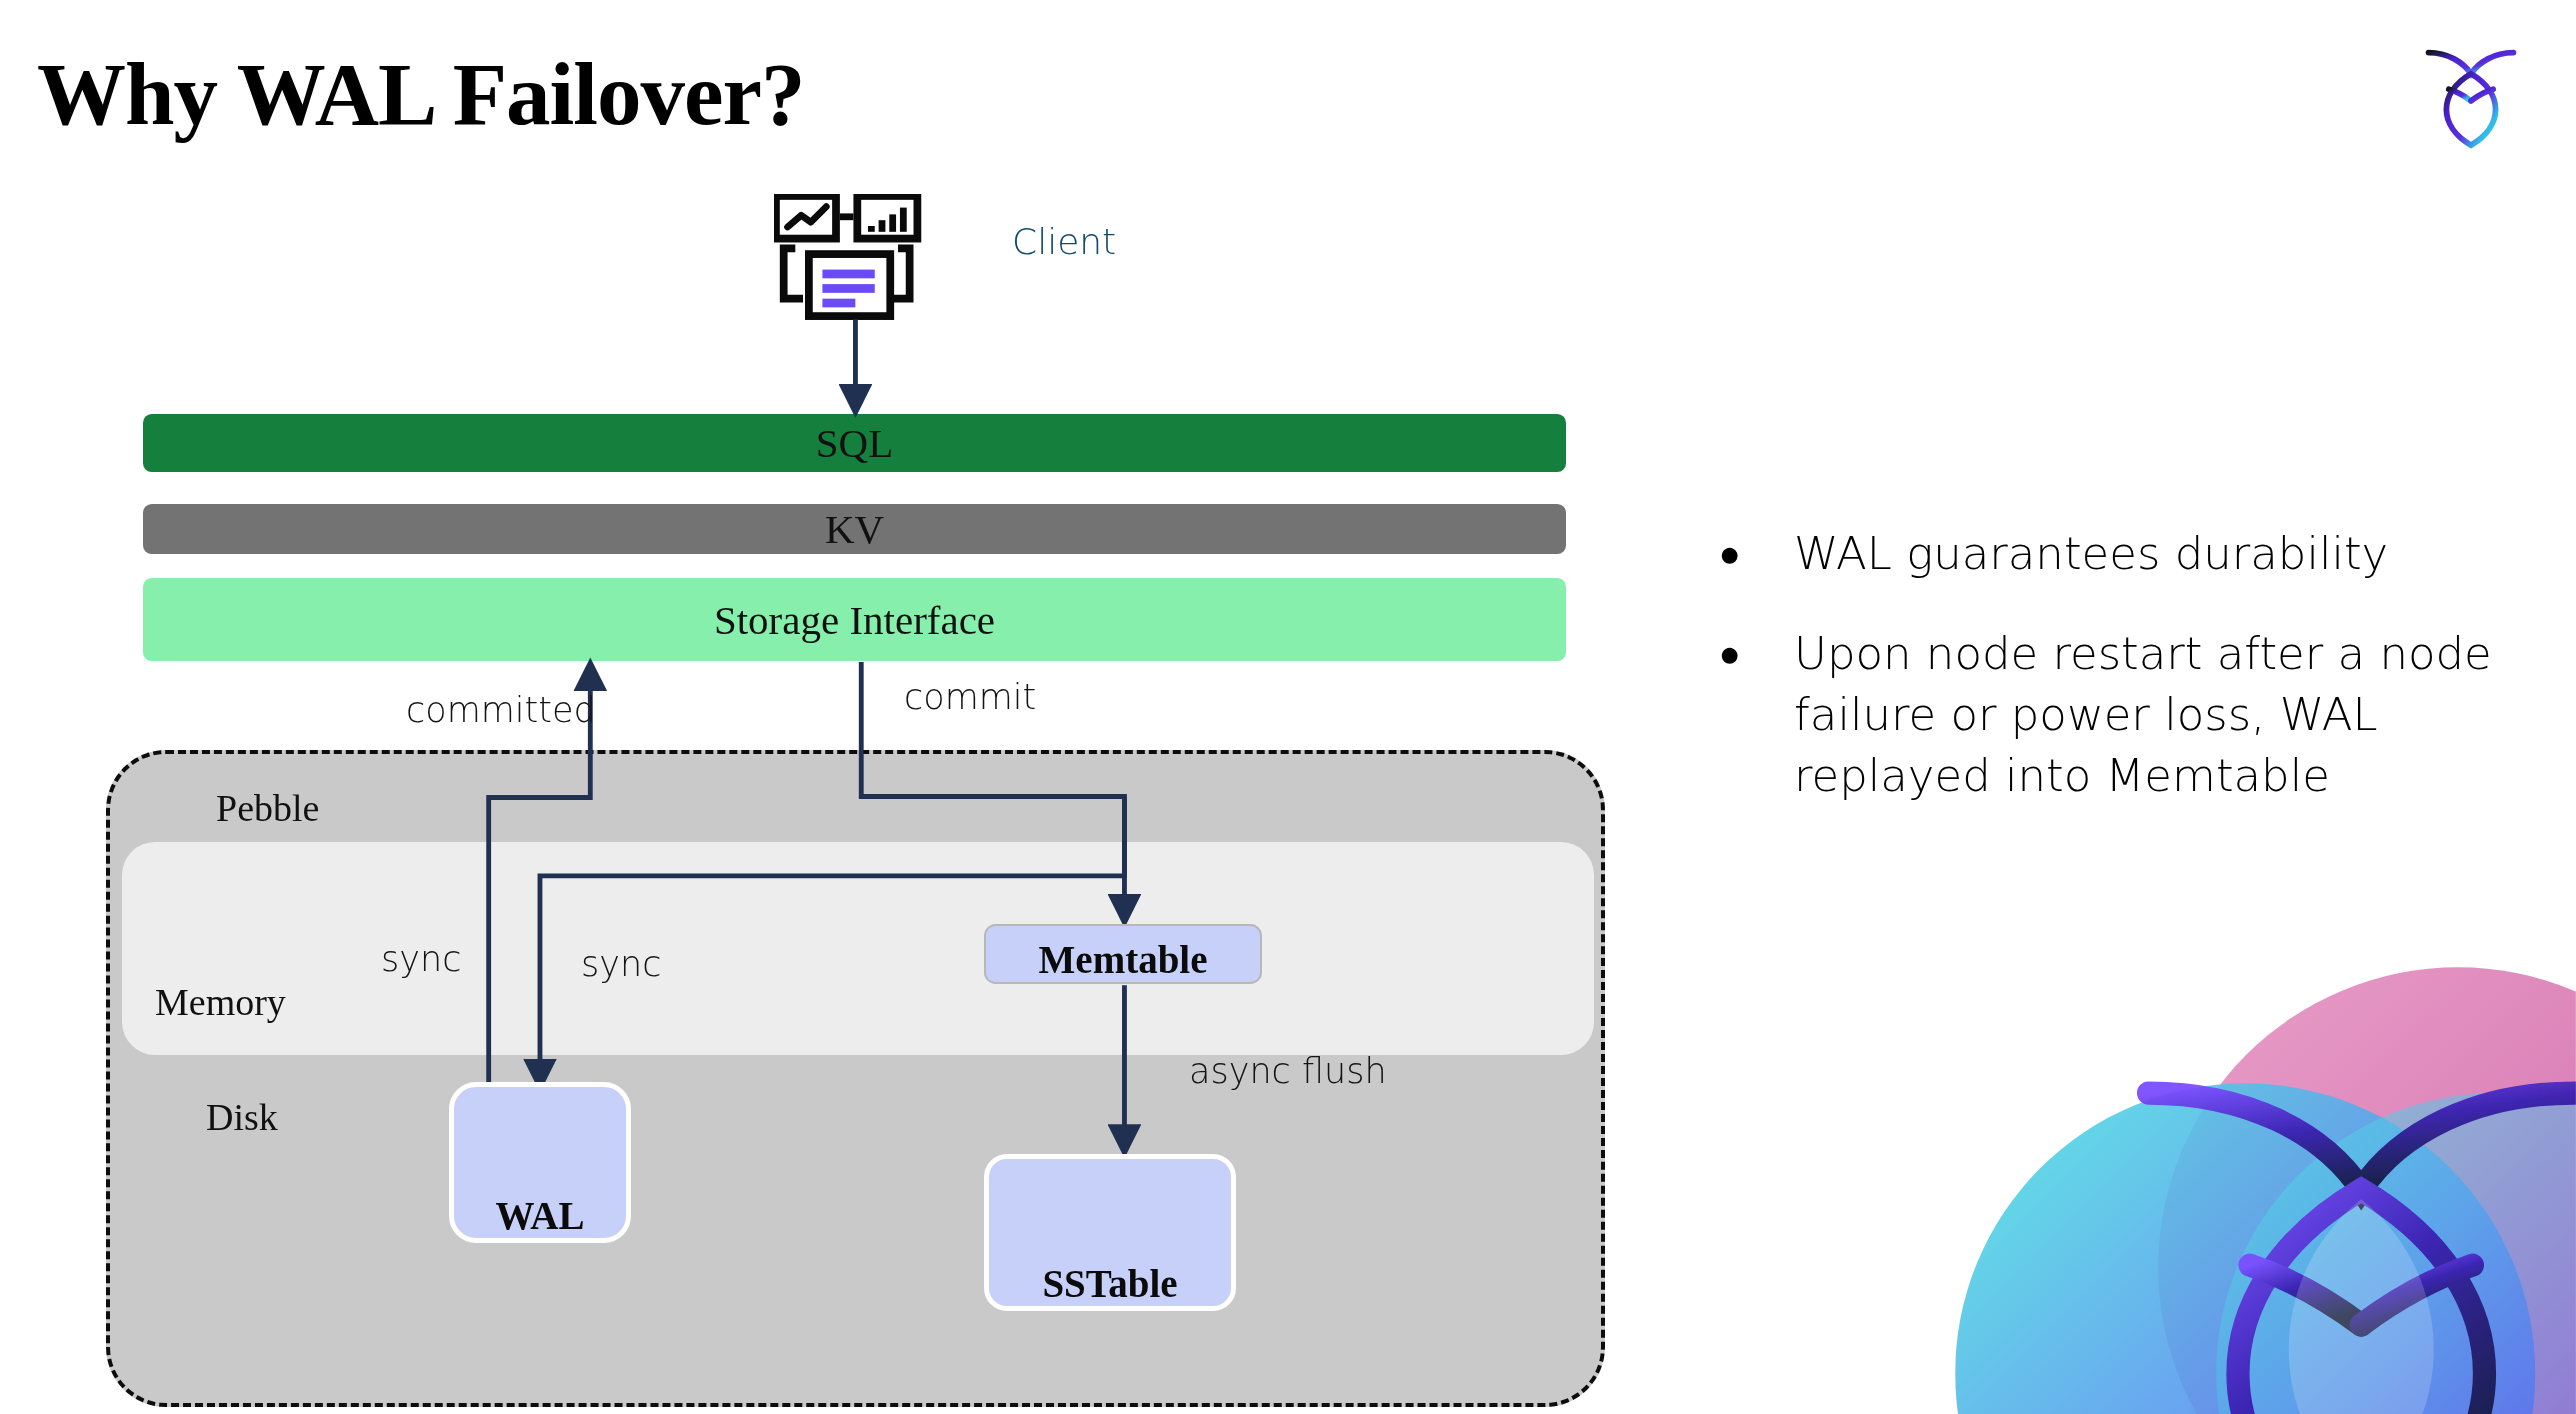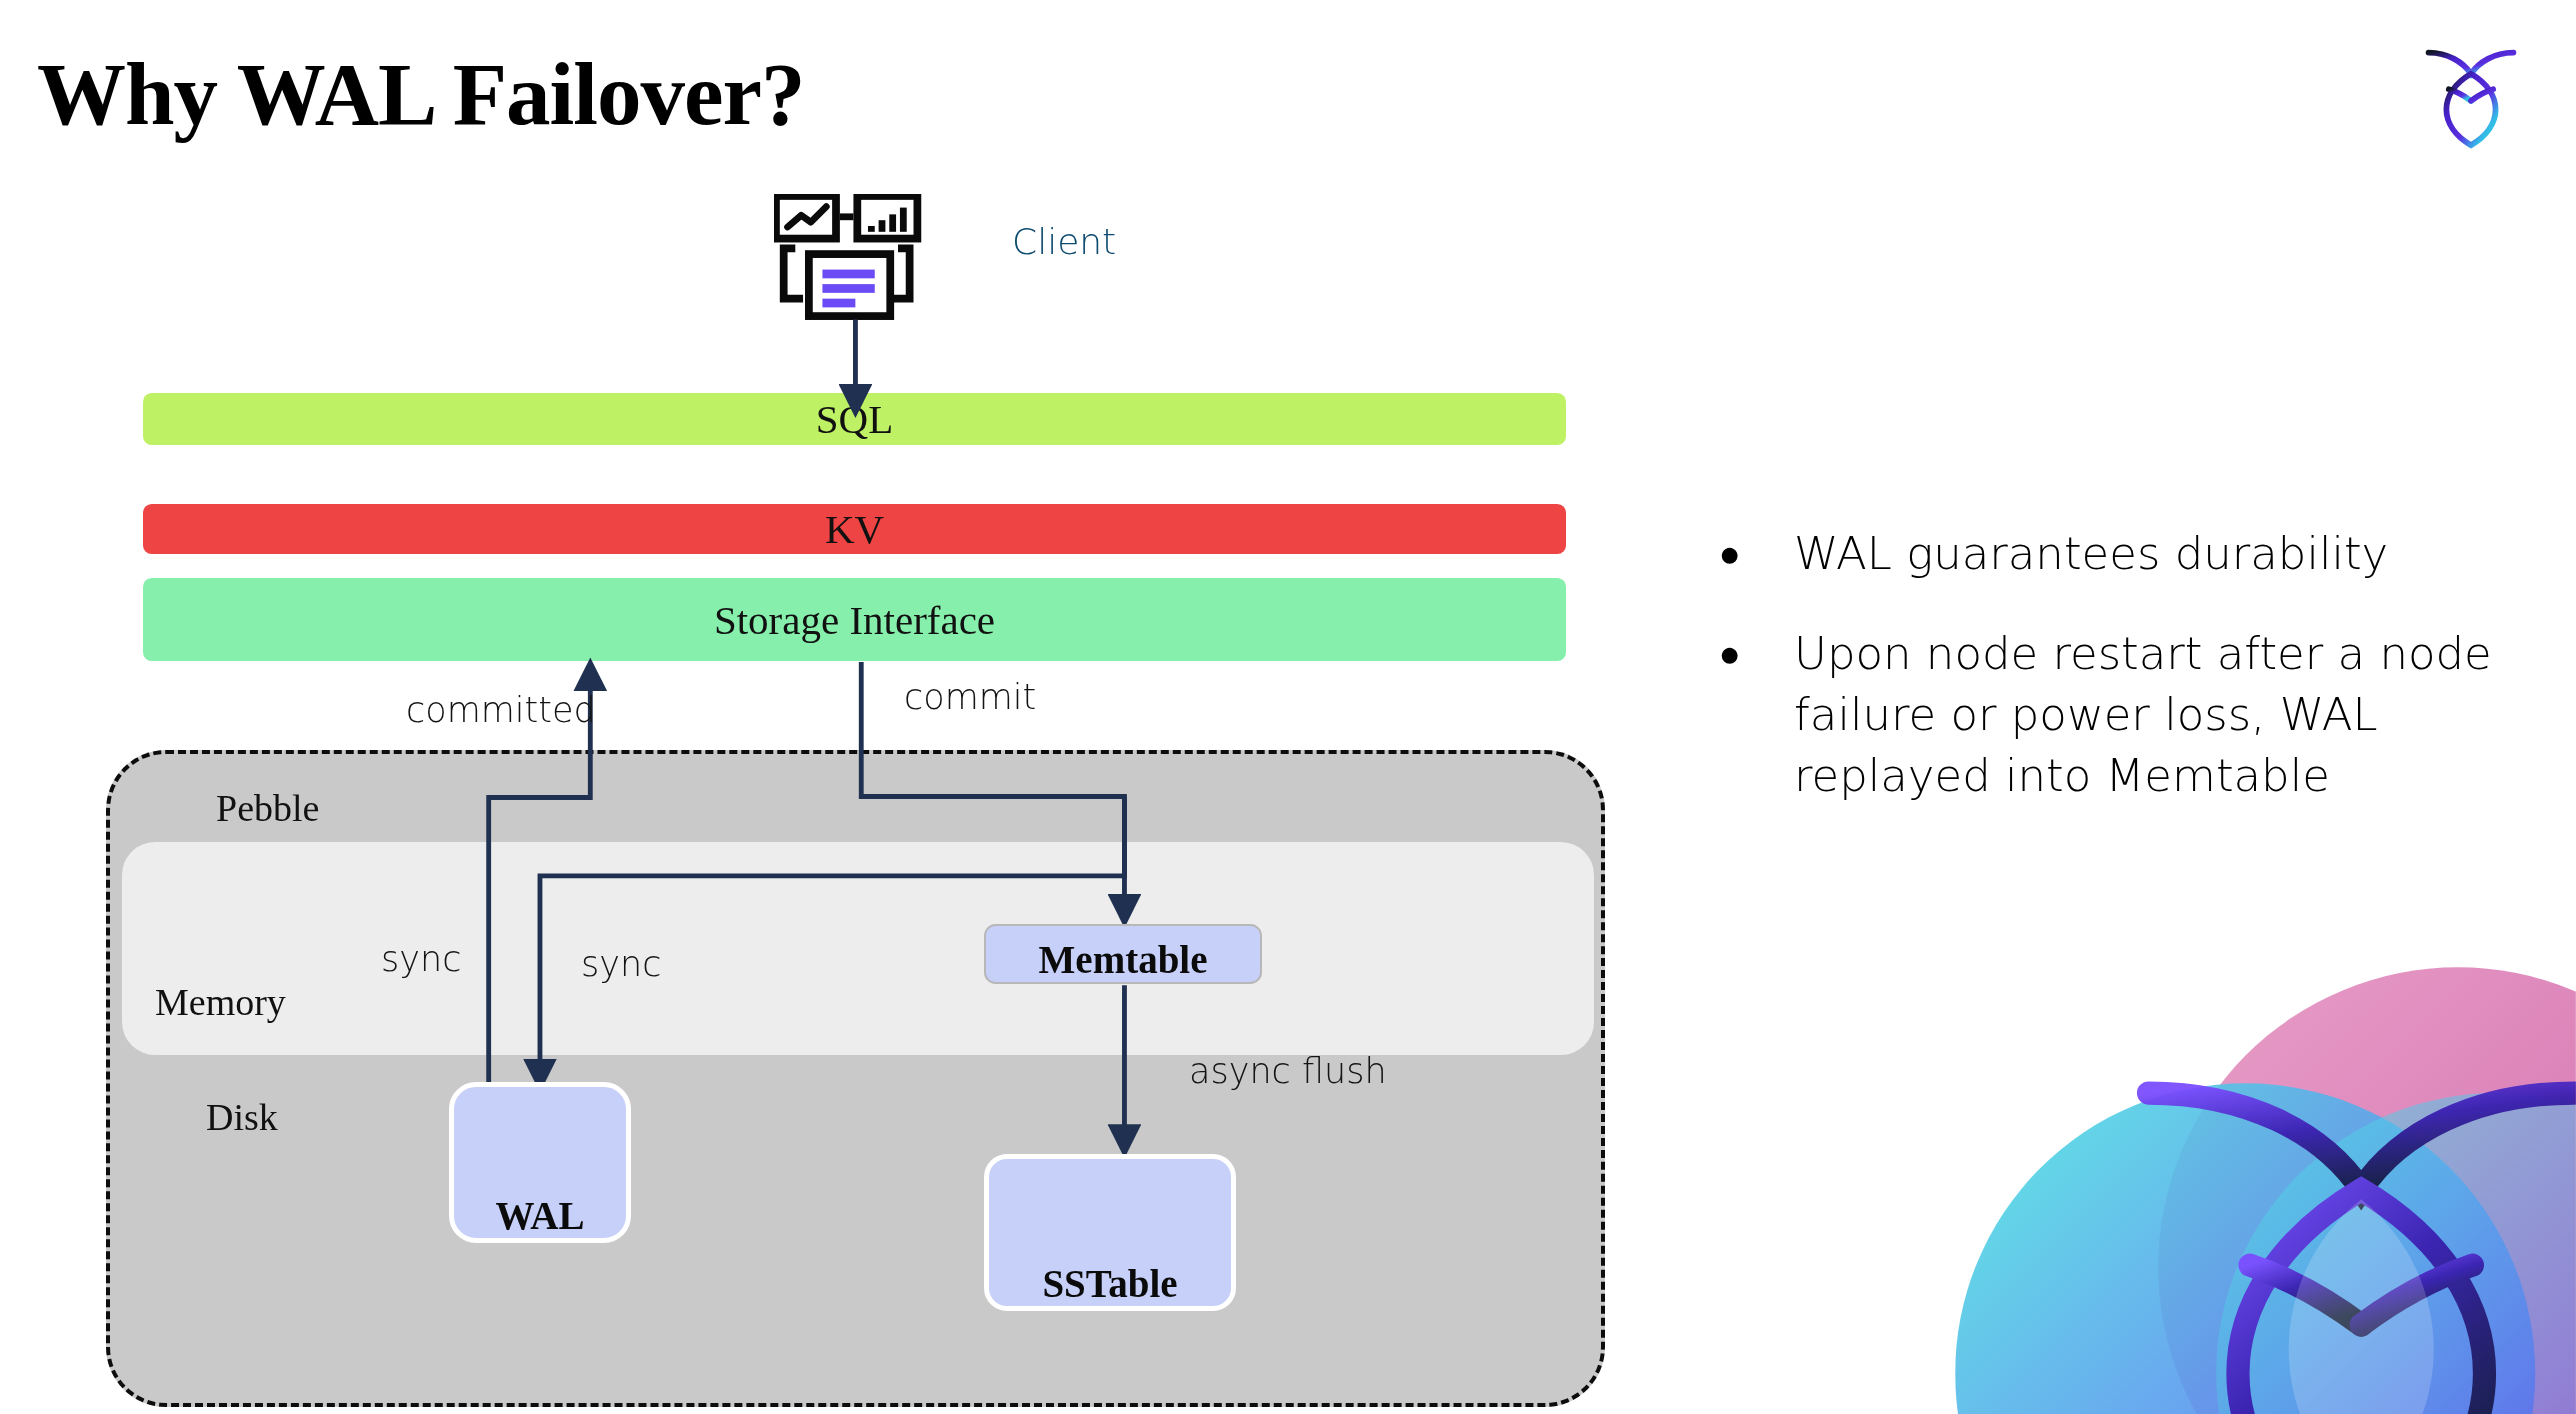--- a/index.html
+++ b/index.html
@@ -72,22 +72,22 @@
     left: 143px;
     width: 1423px;
     border-radius: 8.7px;
     display: flex;
     align-items: center;
     justify-content: center;
     font-family: "Liberation Serif", serif;
     font-size: 41px;
     color: #111111;
   }
-  #bar-sql      { top: 393px; height: 52px; background: #bef264; }
-  #bar-kv       { top: 504px; height: 50px; background: #ef4444; }
+  #bar-sql      { top: 414px; height: 58px; background: #15803d; }
+  #bar-kv       { top: 504px; height: 50px; background: #737373; }
   #bar-storage  { top: 578px; height: 83px; background: #86efac; }
 
   
   #pebble-container {
     position: absolute;
     left: 106px;
     top: 750px;
     width: 1499px;
     height: 657px;
     border: 4.8px dashed #0d0d0d;

